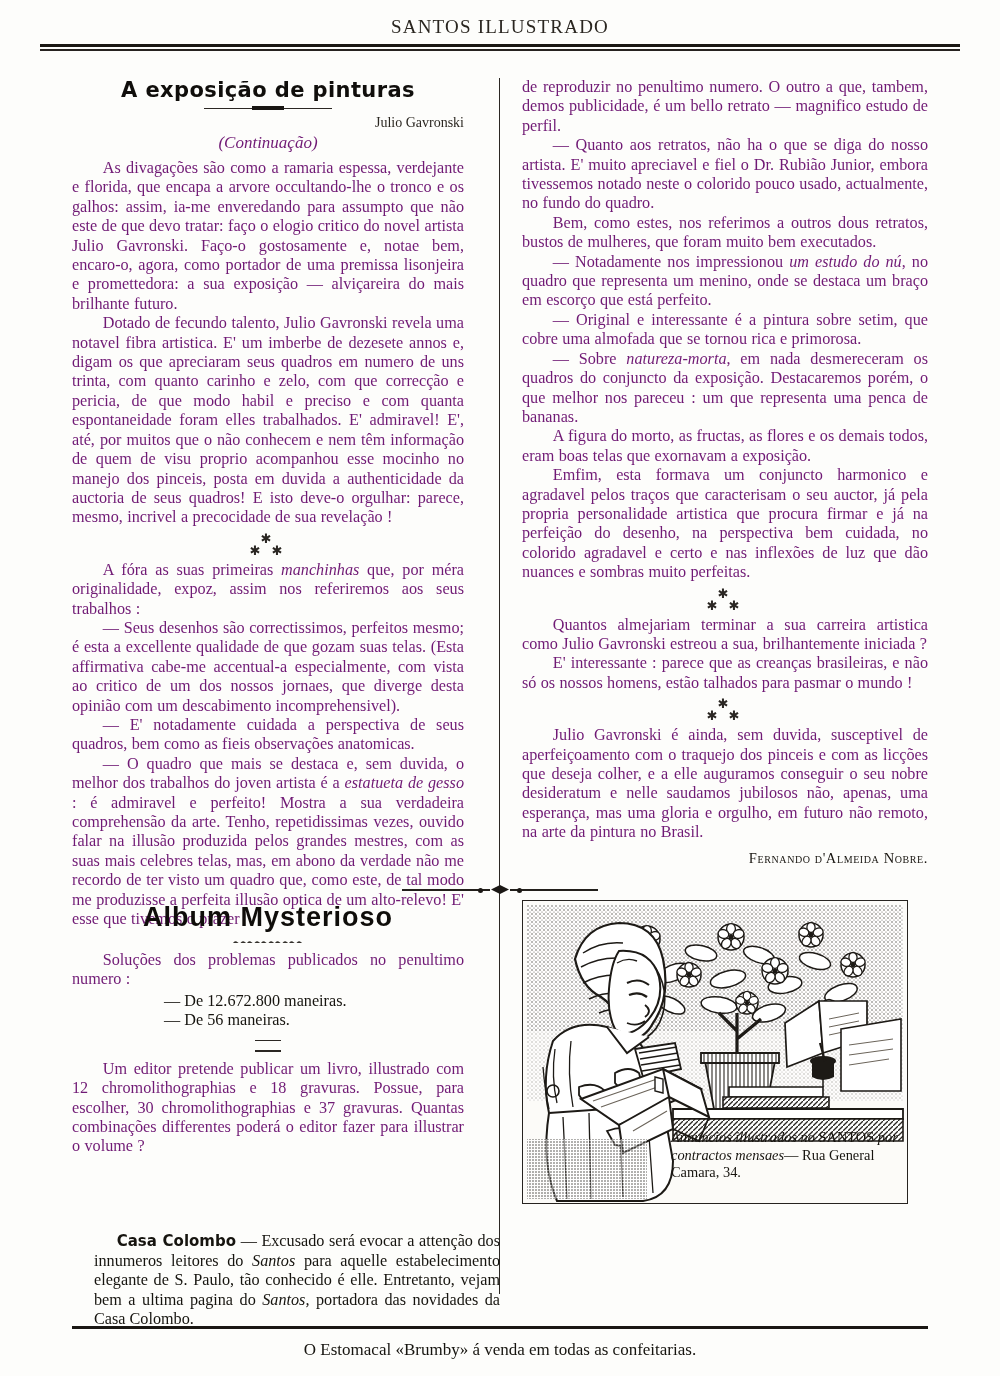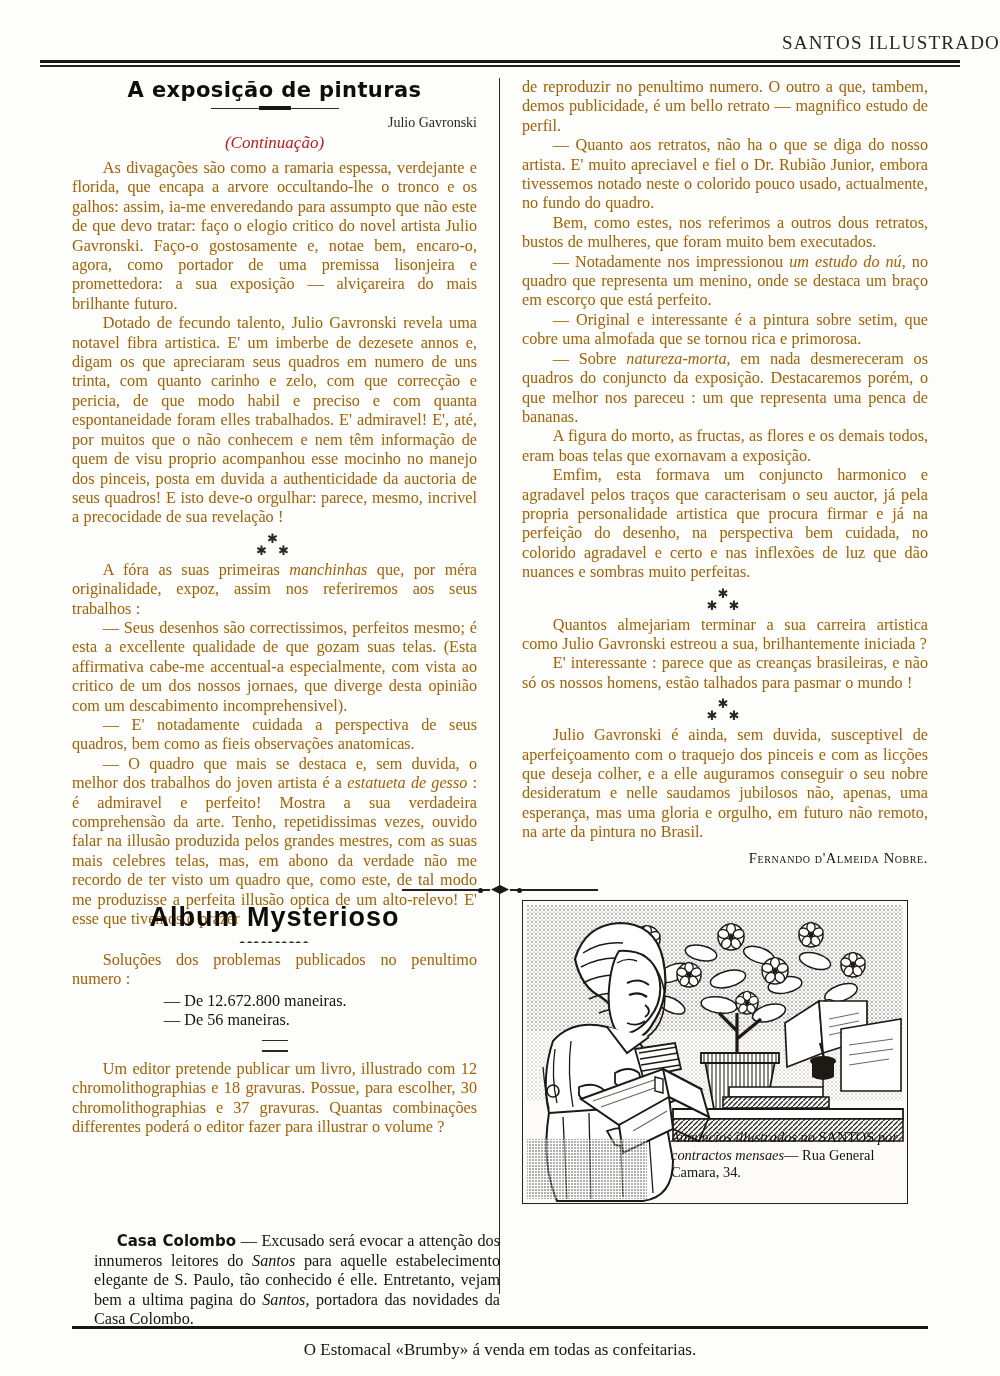--- a/index.html
+++ b/index.html
@@ -7,37 +7,37 @@
     width:1000px; height:1376px;
     background:#fdfdfb;
     font-family:"Liberation Serif", serif;
     color:#16140f;
     overflow:hidden;
     position:relative;
   }
   .page { position:absolute; left:0; top:0; width:1000px; height:1376px; }
 
   
-  .masthead { text-align:right; padding-top:32px; }
+  .masthead { text-align:center; padding-top:16px; }
   .masthead-title {
     font-size:19px; letter-spacing:1.2px; color:#2a2620;
   }
   .rule-double { width:920px; margin:6px auto 0; }
   .rule-double .thick { height:3px; background:#1a1713; }
   .rule-double .gap { height:2px; }
   .rule-double .thin { height:1.5px; background:#272320; }
 
   
   .columns {
     position:absolute; left:72px; top:78px;
     width:856px; height:1214px;
     display:flex;
   }
   .col { width:428px; box-sizing:border-box; }
-  .col-left  { padding-right:22px; border-right:1px solid #2b2723; }
+  .col-left  { padding-right:35px; border-right:1px solid #2b2723; }
   .col-right { padding-left:22px; }
 
   
   .art-head { text-align:center; }
   .art-title {
     font-family:"DejaVu Sans", sans-serif;
     font-weight:bold; font-size:21px; letter-spacing:.4px;
     color:#100e0b; margin:0 0 1px 0;
   }
   .orn-rule {
@@ -49,28 +49,28 @@
   }
   .orn-rule:after {
     content:""; position:absolute; top:2px; left:48px; width:32px; height:4px;
     background:#191613;
   }
   .art-author {
     text-align:right; font-size:14px; color:#2a2620; margin-top:2px;
   }
   .art-cont {
     text-align:center; font-style:italic; font-size:17px;
-    margin:2px 0 6px 0; color:#b91c1c;
+    margin:2px 0 6px 0; color:#701a75;
   }
 
   
   p.body {
     margin:0; font-size:16.2px; line-height:19.4px;
     text-align:justify; text-indent:1.9em;
-    word-spacing:.02em; color:#a16207;
+    word-spacing:.02em; color:#701a75;
   }
   p.body.noind { text-indent:0; }
   p.body em { font-style:italic; }
 
   
   .asterism {
     text-align:center; margin:7px 0 6px 0;
     font-size:13px; line-height:8px; color:#2b2723;
     letter-spacing:4px;
   }

